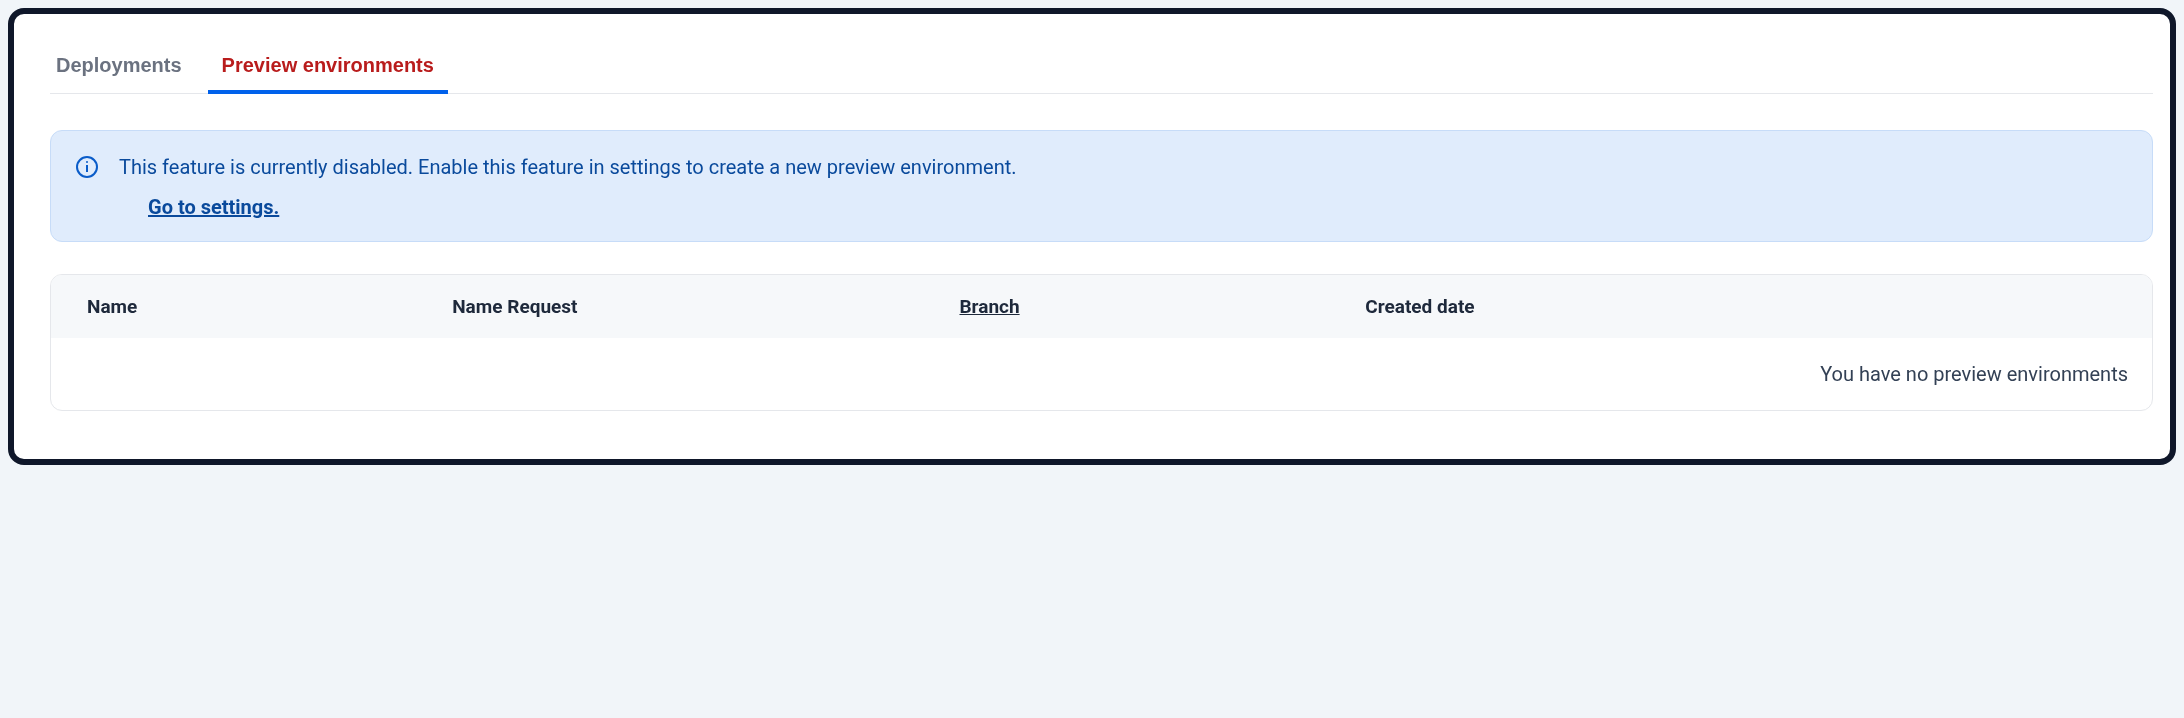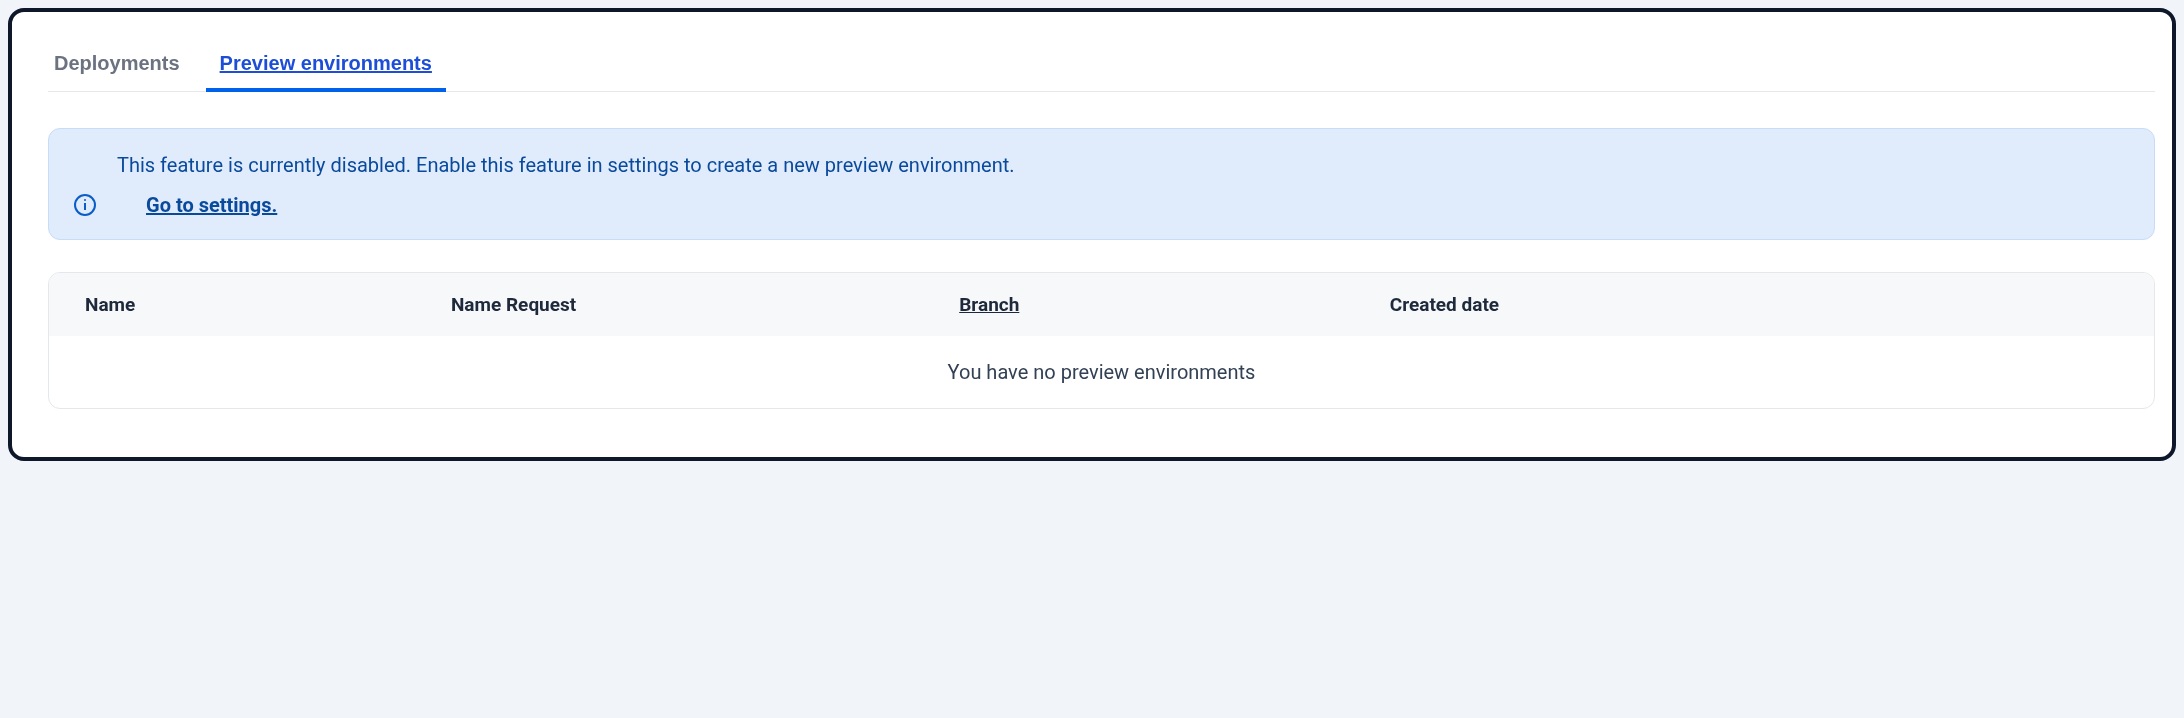--- a/index.html
+++ b/index.html
@@ -11,59 +11,58 @@
       font-family: -apple-system, BlinkMacSystemFont, "Segoe UI", Roboto, "Helvetica Neue", Arial, sans-serif;
       background: #f1f5f9;
       padding: 8px;
     }
     .card {
       background: #ffffff;
       border-radius: 16px;
       padding: 32px 17px 48px 36px;
       max-width: 2168px;
       margin: 0 auto;
-      border: 4px solid #0f172a;
+      border: 6px solid #0f172a;
     }
     .tabs {
       display: flex;
       gap: 28px;
       border-bottom: 1px solid #e5e7eb;
       margin-bottom: 36px;
     }
     .tab {
       padding: 8px 6px 16px 6px;
       font-size: 20px;
       font-weight: 600;
       color: #6b7280;
       cursor: pointer;
       position: relative;
       border: none;
       background: none;
     }
     .tab.active {
-      color: #1d4ed8;
-      text-decoration: underline;
+      color: #b91c1c;
     }
     .tab.active::after {
       content: "";
       position: absolute;
       left: -8px;
       right: -8px;
       bottom: -1px;
       height: 4px;
       background: #0061eb;
     }
     .banner {
       background: #e0ecfc;
       border: 1px solid #c7dcf8;
       border-radius: 12px;
       padding: 22px 24px;
       display: flex;
       gap: 20px;
-      align-items: flex-end;
+      align-items: flex-start;
       margin-bottom: 32px;
     }
     .banner-icon {
       flex-shrink: 0;
       width: 24px;
       height: 24px;
       margin-top: 2px;
     }
     .banner-content {
       flex: 1;
@@ -95,23 +94,23 @@
       align-items: center;
     }
     .table-header-cell {
       font-size: 19px;
       font-weight: 700;
       color: #1e293b;
     }
     .col-name { flex: 0 0 18%; }
     .col-pr { flex: 0 0 25%; }
     .col-branch { flex: 0 0 20%; text-decoration: underline; }
-    .col-created { flex: 1; margin-left: 24px; }
+    .col-created { flex: 1; }
     .table-empty {
-      text-align: center;
+      text-align: right;
       padding: 24px;
       font-size: 20px;
       color: #334155;
     }
   </style>
 </head>
 <body>
 
 <div class="card">
 

